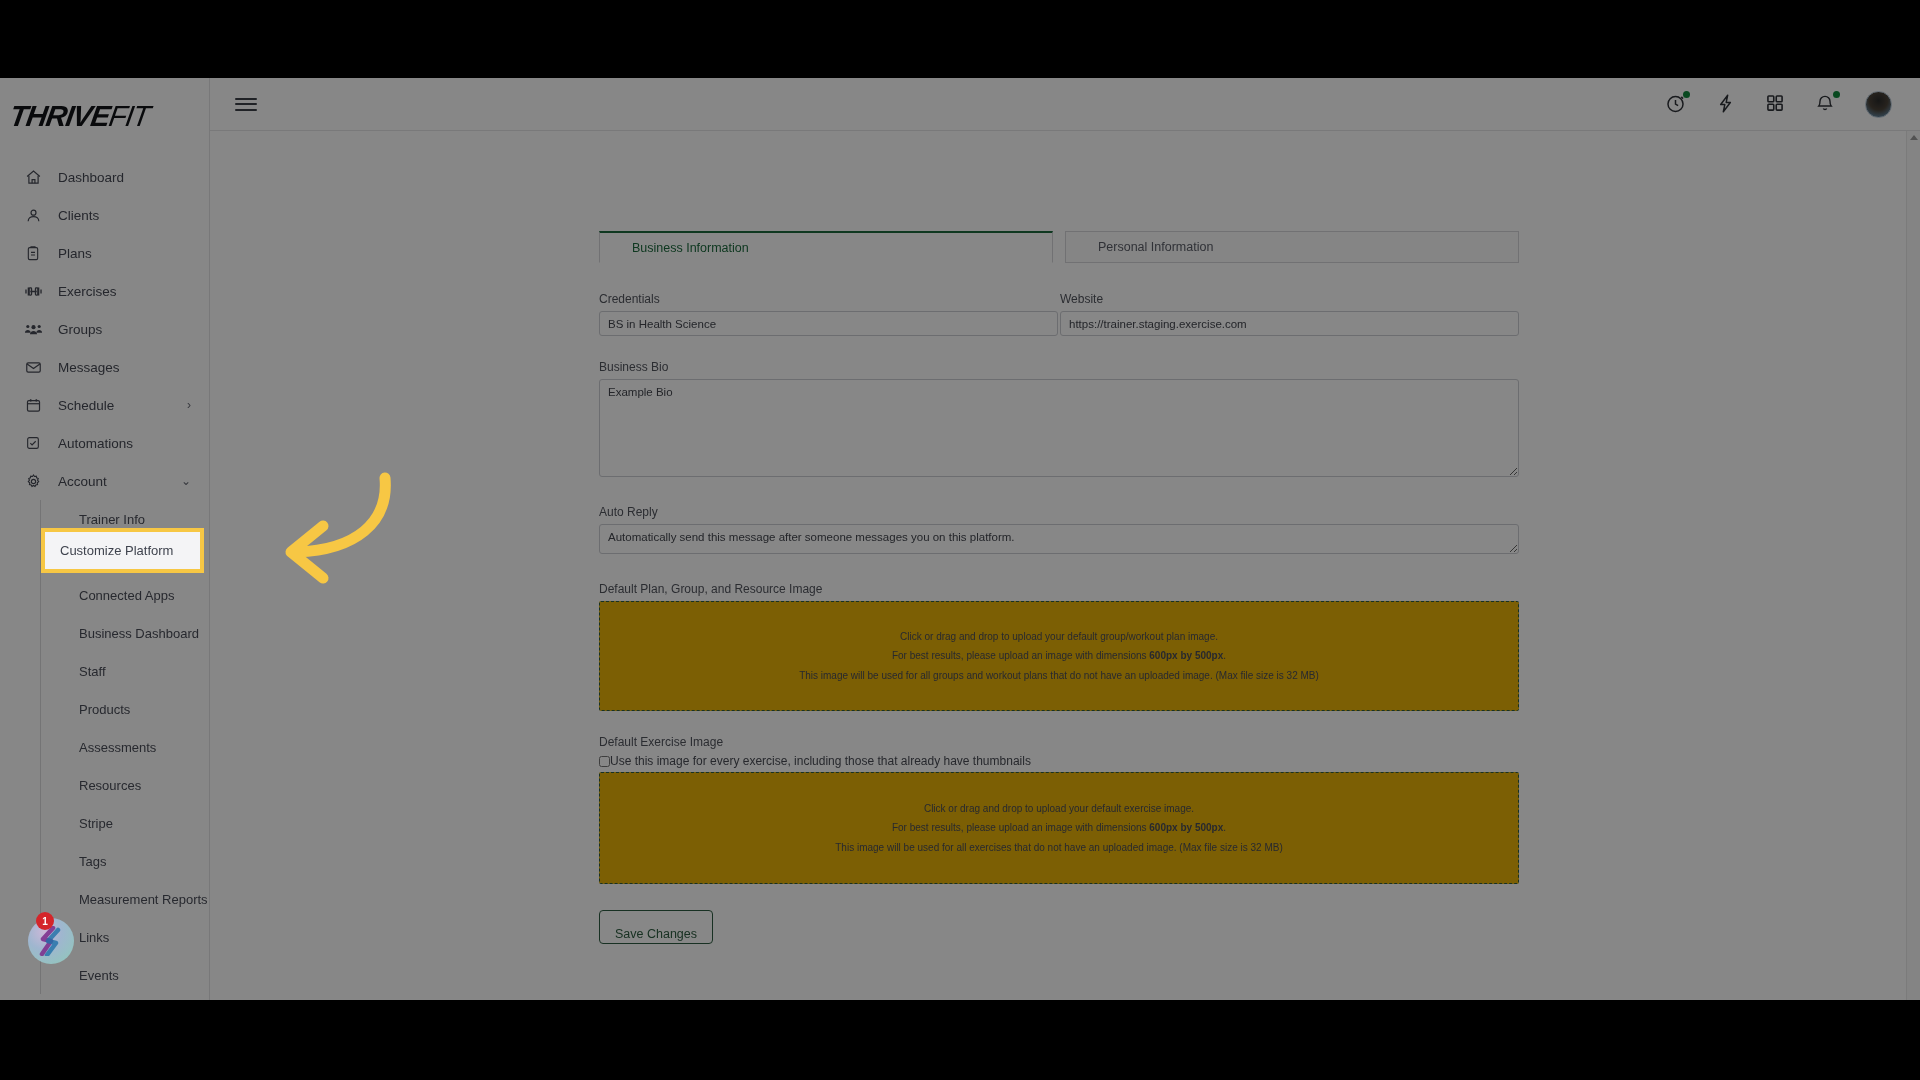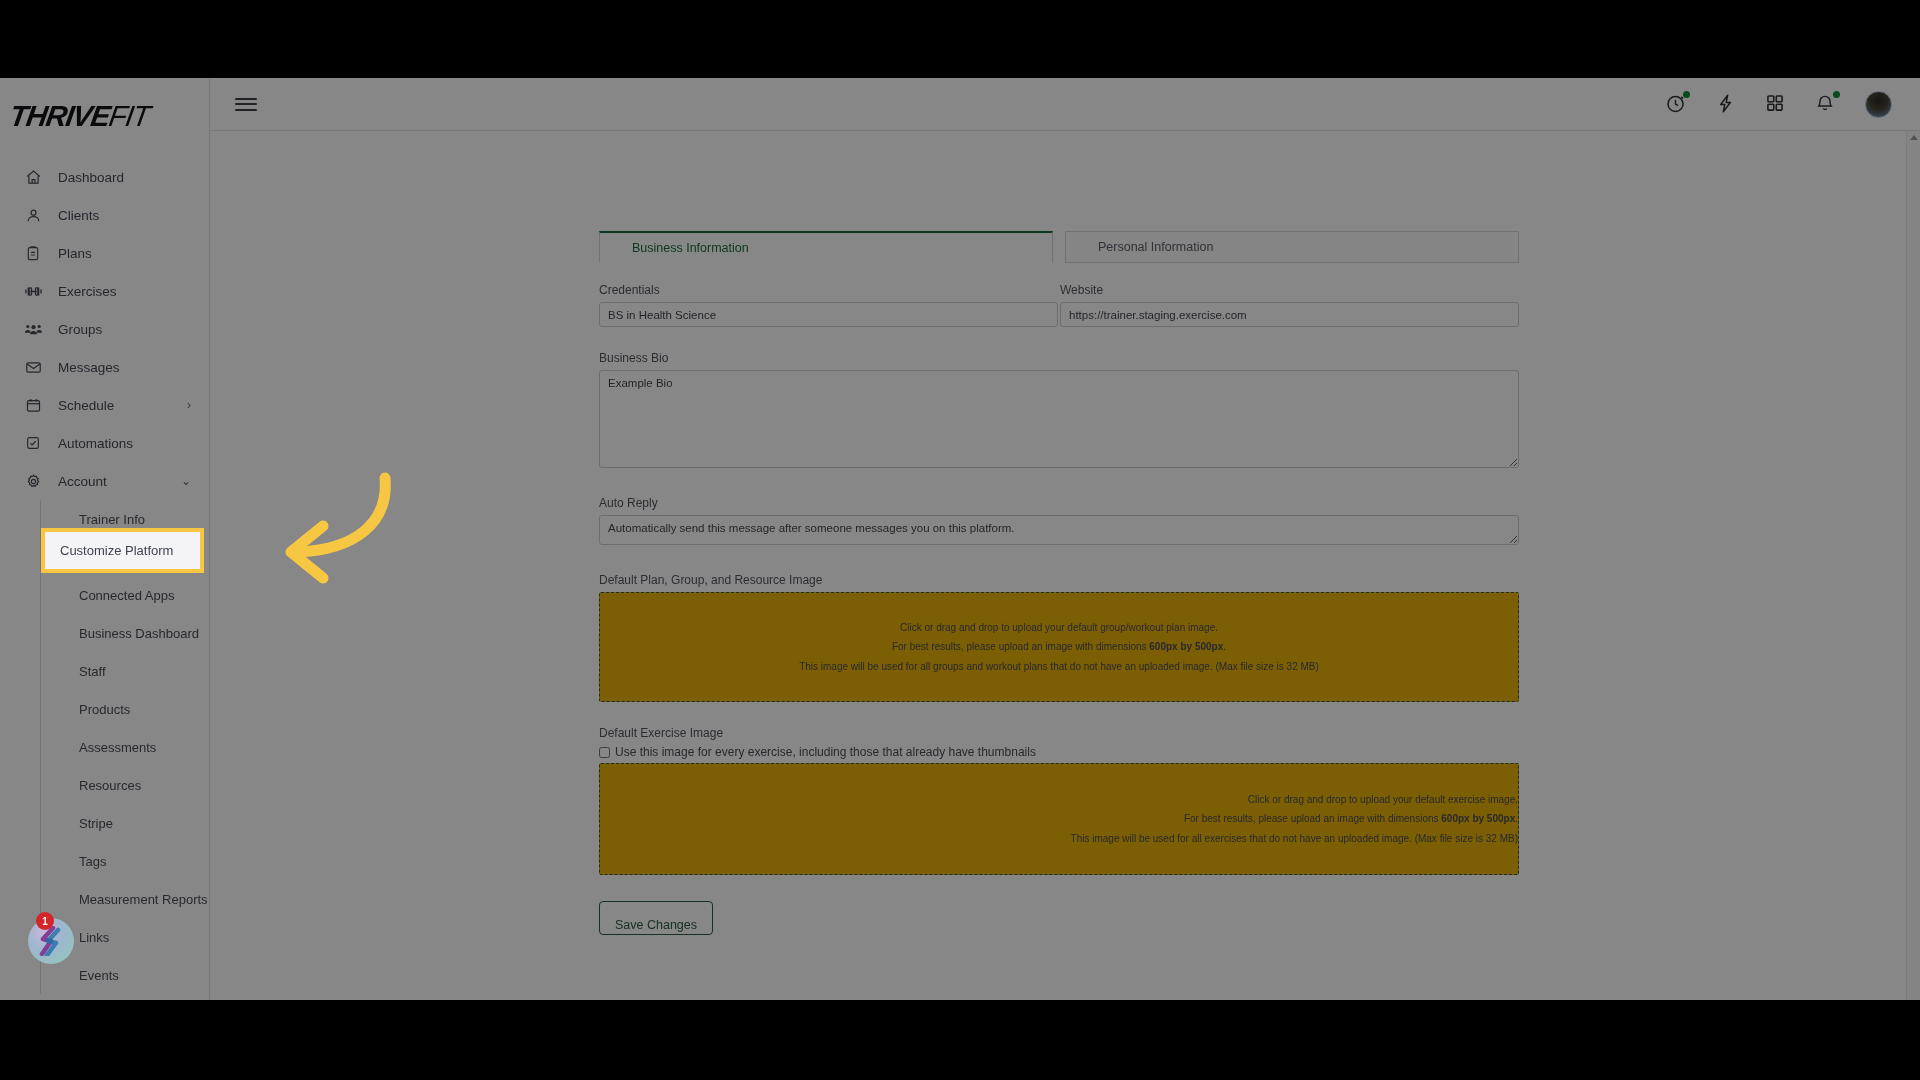--- a/index.html
+++ b/index.html
@@ -164,21 +164,21 @@
     color: #1d6b3e;
     background: #fff;
     border-top: 2px solid #1d6b3e;
     border-bottom: 1px solid #fff;
   }
   .tab + .tab { margin-left: 12px; }
 
   .field-label {
     font-size: 12px; color: #52555e; margin-bottom: 5px;
   }
-  .row2 { display: flex; gap: 2px; margin-top: 20px; }
+  .row2 { display: flex; gap: 2px; margin-top: 29px; }
   .col { flex: 1; }
   .txt-input {
     width: 100%; height: 25px;
     border: 1px solid #ccced3; border-radius: 3px;
     background: #fff;
     font-size: 11.5px; color: #44474f;
     padding: 0 8px;
     font-family: "Liberation Sans", sans-serif;
   }
   .block { margin-top: 24px; }
@@ -199,23 +199,23 @@
     background: #eab308;
     display: flex; flex-direction: column;
     align-items: center; justify-content: center;
     text-align: center;
     color: #4b4e57;
     font-size: 10px;
     line-height: 1.95;
     cursor: pointer;
   }
   .dz1 { height: 110px; }
-  .dz2 { height: 112px; align-items: flex-end; }
-
-  .cbrow { display: flex; align-items: flex-start; gap: 5px; margin: 2px 0 4px 0; }
+  .dz2 { height: 112px; }
+
+  .cbrow { display: flex; align-items: flex-start; margin: 2px 0 4px 0; }
   .cbrow input { width: 11px; height: 11px; margin-top: 2px; }
   .cbrow label { font-size: 12px; color: #4a4d56; cursor: pointer; }
 
   .save-btn {
     margin-top: 26px;
     height: 29px; padding: 16px 15px;
     background: #fff;
     border: 1px solid #2f5e42; border-radius: 4px;
     color: #2f5e42; font-size: 12.5px;
     cursor: pointer;

